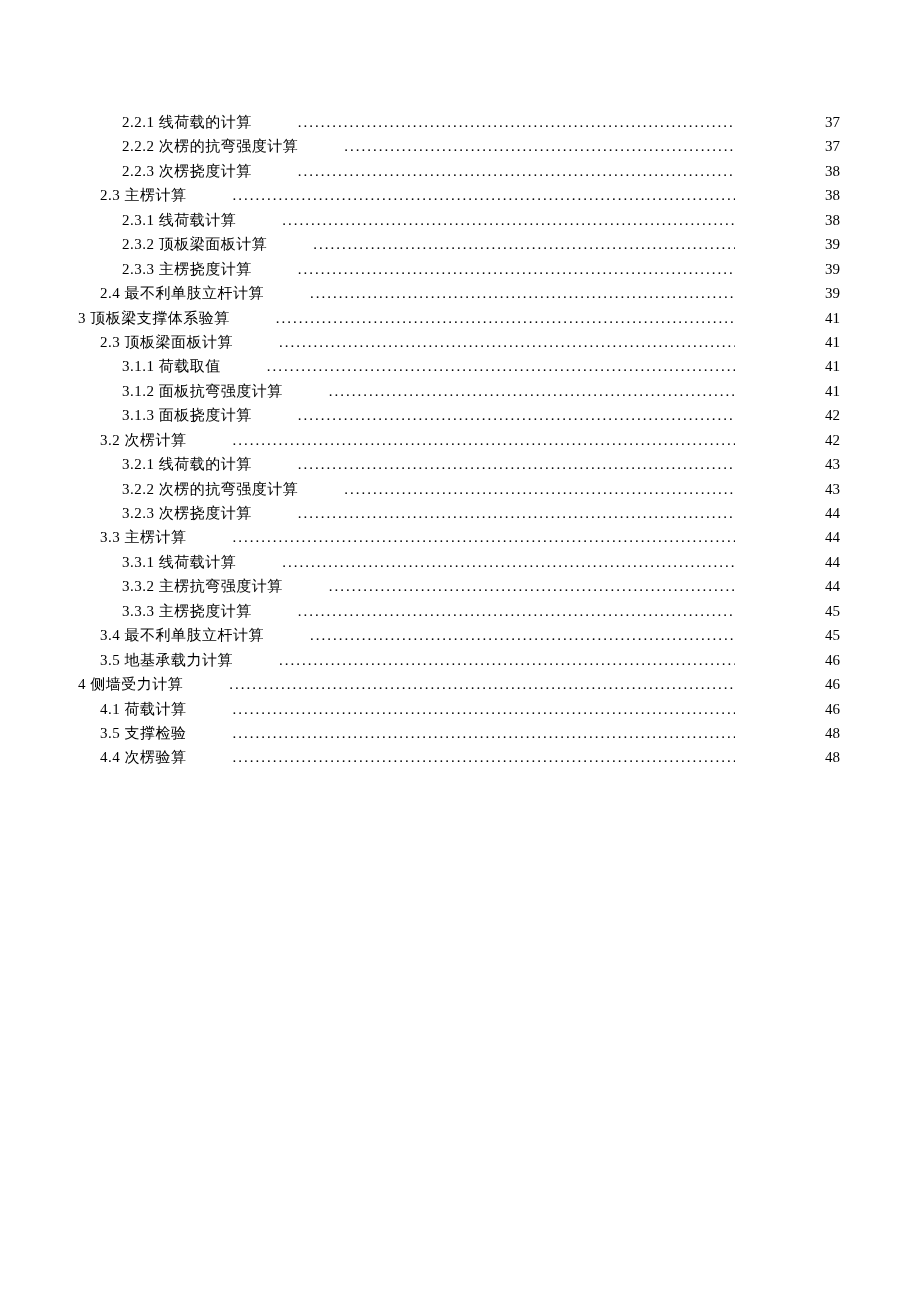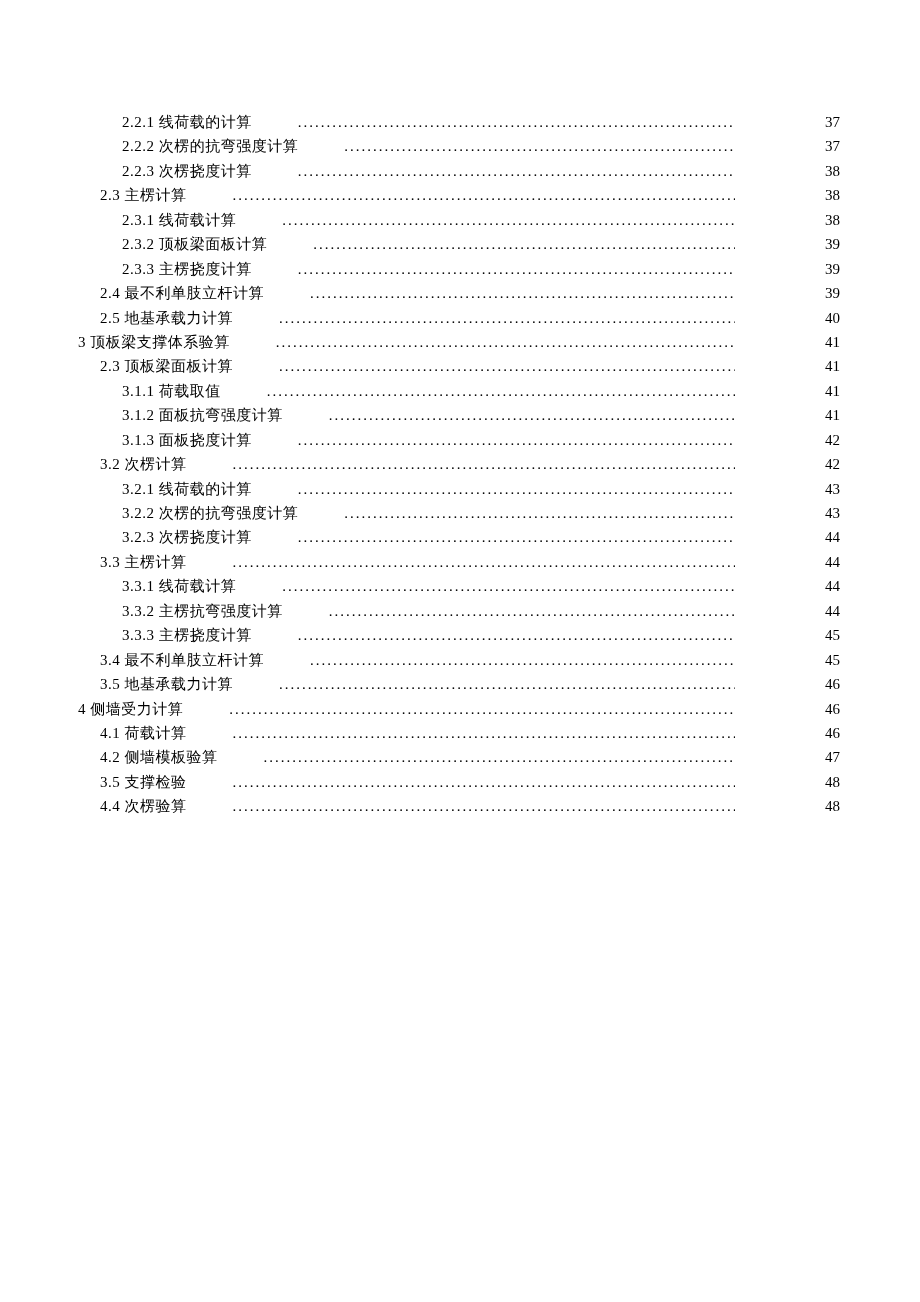--- a/index.html
+++ b/index.html
@@ -71,25 +71,20 @@
     </div>
     <div class="toc-line indent-2">
       <span class="toc-label">2.3.3 主楞挠度计算</span>
       <span class="toc-dots"></span>
       <span class="toc-page">39</span>
     </div>
     <div class="toc-line indent-1">
       <span class="toc-label">2.4 最不利单肢立杆计算</span>
       <span class="toc-dots"></span>
       <span class="toc-page">39</span>
-    </div>
-    <div class="toc-line indent-1">
-      <span class="toc-label">2.5 地基承载力计算</span>
-      <span class="toc-dots"></span>
-      <span class="toc-page">40</span>
     </div>
     <div class="toc-line indent-0">
       <span class="toc-label">3 顶板梁支撑体系验算</span>
       <span class="toc-dots"></span>
       <span class="toc-page">41</span>
     </div>
     <div class="toc-line indent-1">
       <span class="toc-label">2.3 顶板梁面板计算</span>
       <span class="toc-dots"></span>
       <span class="toc-page">41</span>
@@ -163,25 +158,20 @@
       <span class="toc-label">4 侧墙受力计算</span>
       <span class="toc-dots"></span>
       <span class="toc-page">46</span>
     </div>
     <div class="toc-line indent-1">
       <span class="toc-label">4.1 荷载计算</span>
       <span class="toc-dots"></span>
       <span class="toc-page">46</span>
     </div>
     <div class="toc-line indent-1">
-      <span class="toc-label">4.2 侧墙模板验算</span>
-      <span class="toc-dots"></span>
-      <span class="toc-page">47</span>
-    </div>
-    <div class="toc-line indent-1">
       <span class="toc-label">3.5 支撑检验</span>
       <span class="toc-dots"></span>
       <span class="toc-page">48</span>
     </div>
     <div class="toc-line indent-1">
       <span class="toc-label">4.4 次楞验算</span>
       <span class="toc-dots"></span>
       <span class="toc-page">48</span>
     </div>
   </div>

